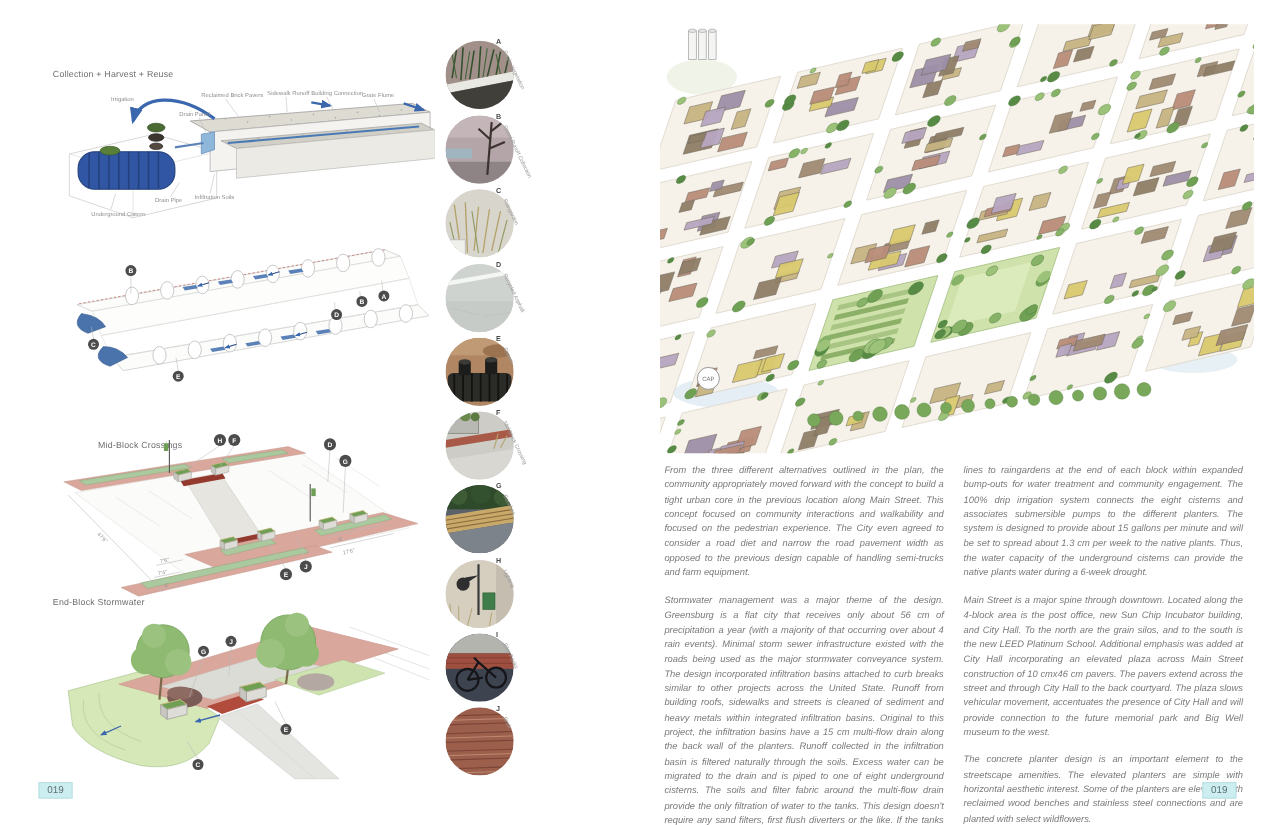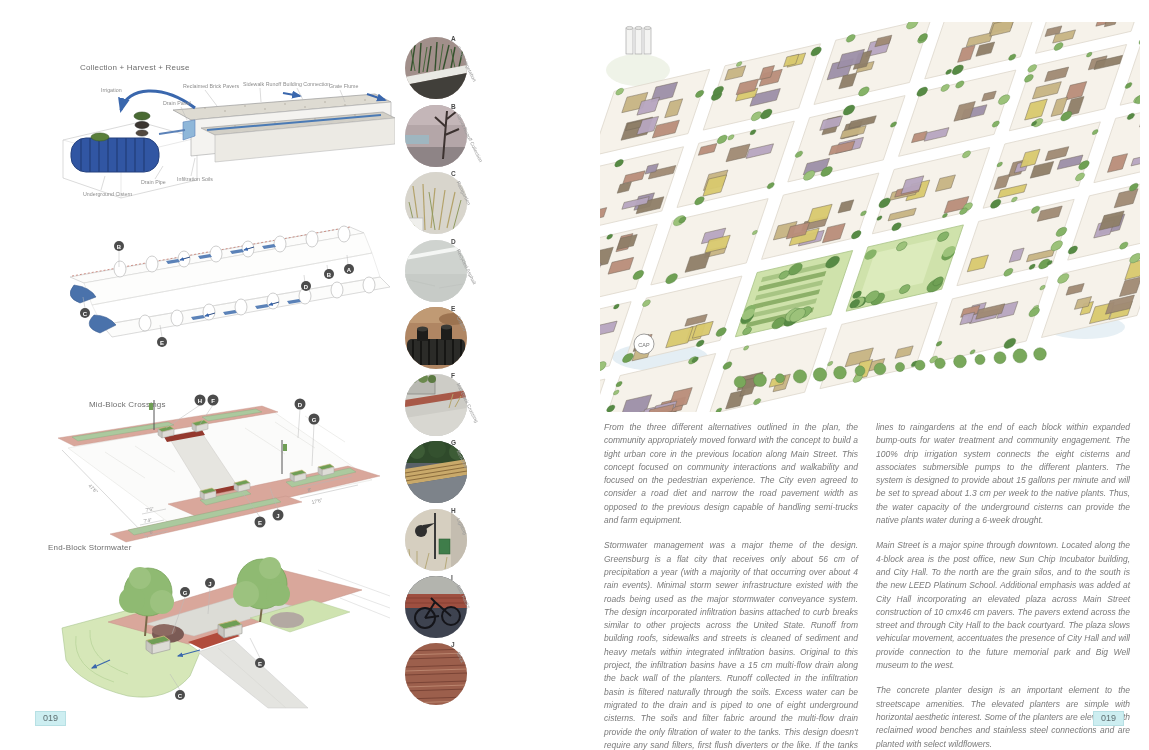--- a/index.html
+++ b/index.html
@@ -20,21 +20,21 @@
   .lbl{fill:#8d8d8d;font-size:5.3px;}
   .dim{fill:#9a9a9a;font-size:5px;}
   .cotext{fill:#ffffff;font-size:6px;font-weight:bold;text-anchor:middle;}
   .leader{stroke:#b9b9b9;stroke-width:.5;}
 </style>
 </head>
 <body>
 
 <div class="spread">
 
-  <div class="h-diag" style="left:48px;top:63px;margin-left:32px;">Collection + Harvest + Reuse</div>
+  <div class="h-diag" style="left:48px;top:63px;">Collection + Harvest + Reuse</div>
 
   <svg style="position:absolute;left:45px;top:78px;" width="350" height="140" viewBox="0 0 350 140">
     <defs>
       <marker id="arr" markerWidth="6" markerHeight="6" refX="4" refY="2" orient="auto">
         <path d="M0,0 L5,2 L0,4 Z" fill="#3a67ad"></path>
       </marker>
       <g id="planter">
         <polygon points="0,3 12,0 16,3 4,6" fill="#6f9e55" stroke="#c9b878" stroke-width="0.6"></polygon>
         <polygon points="4,6 16,3 16,9 4,12" fill="#dddcd6" stroke="#a5a5a0" stroke-width="0.5"></polygon>
         <polygon points="0,3 4,6 4,12 0,9" fill="#c7c6c0" stroke="#a5a5a0" stroke-width="0.5"></polygon>

